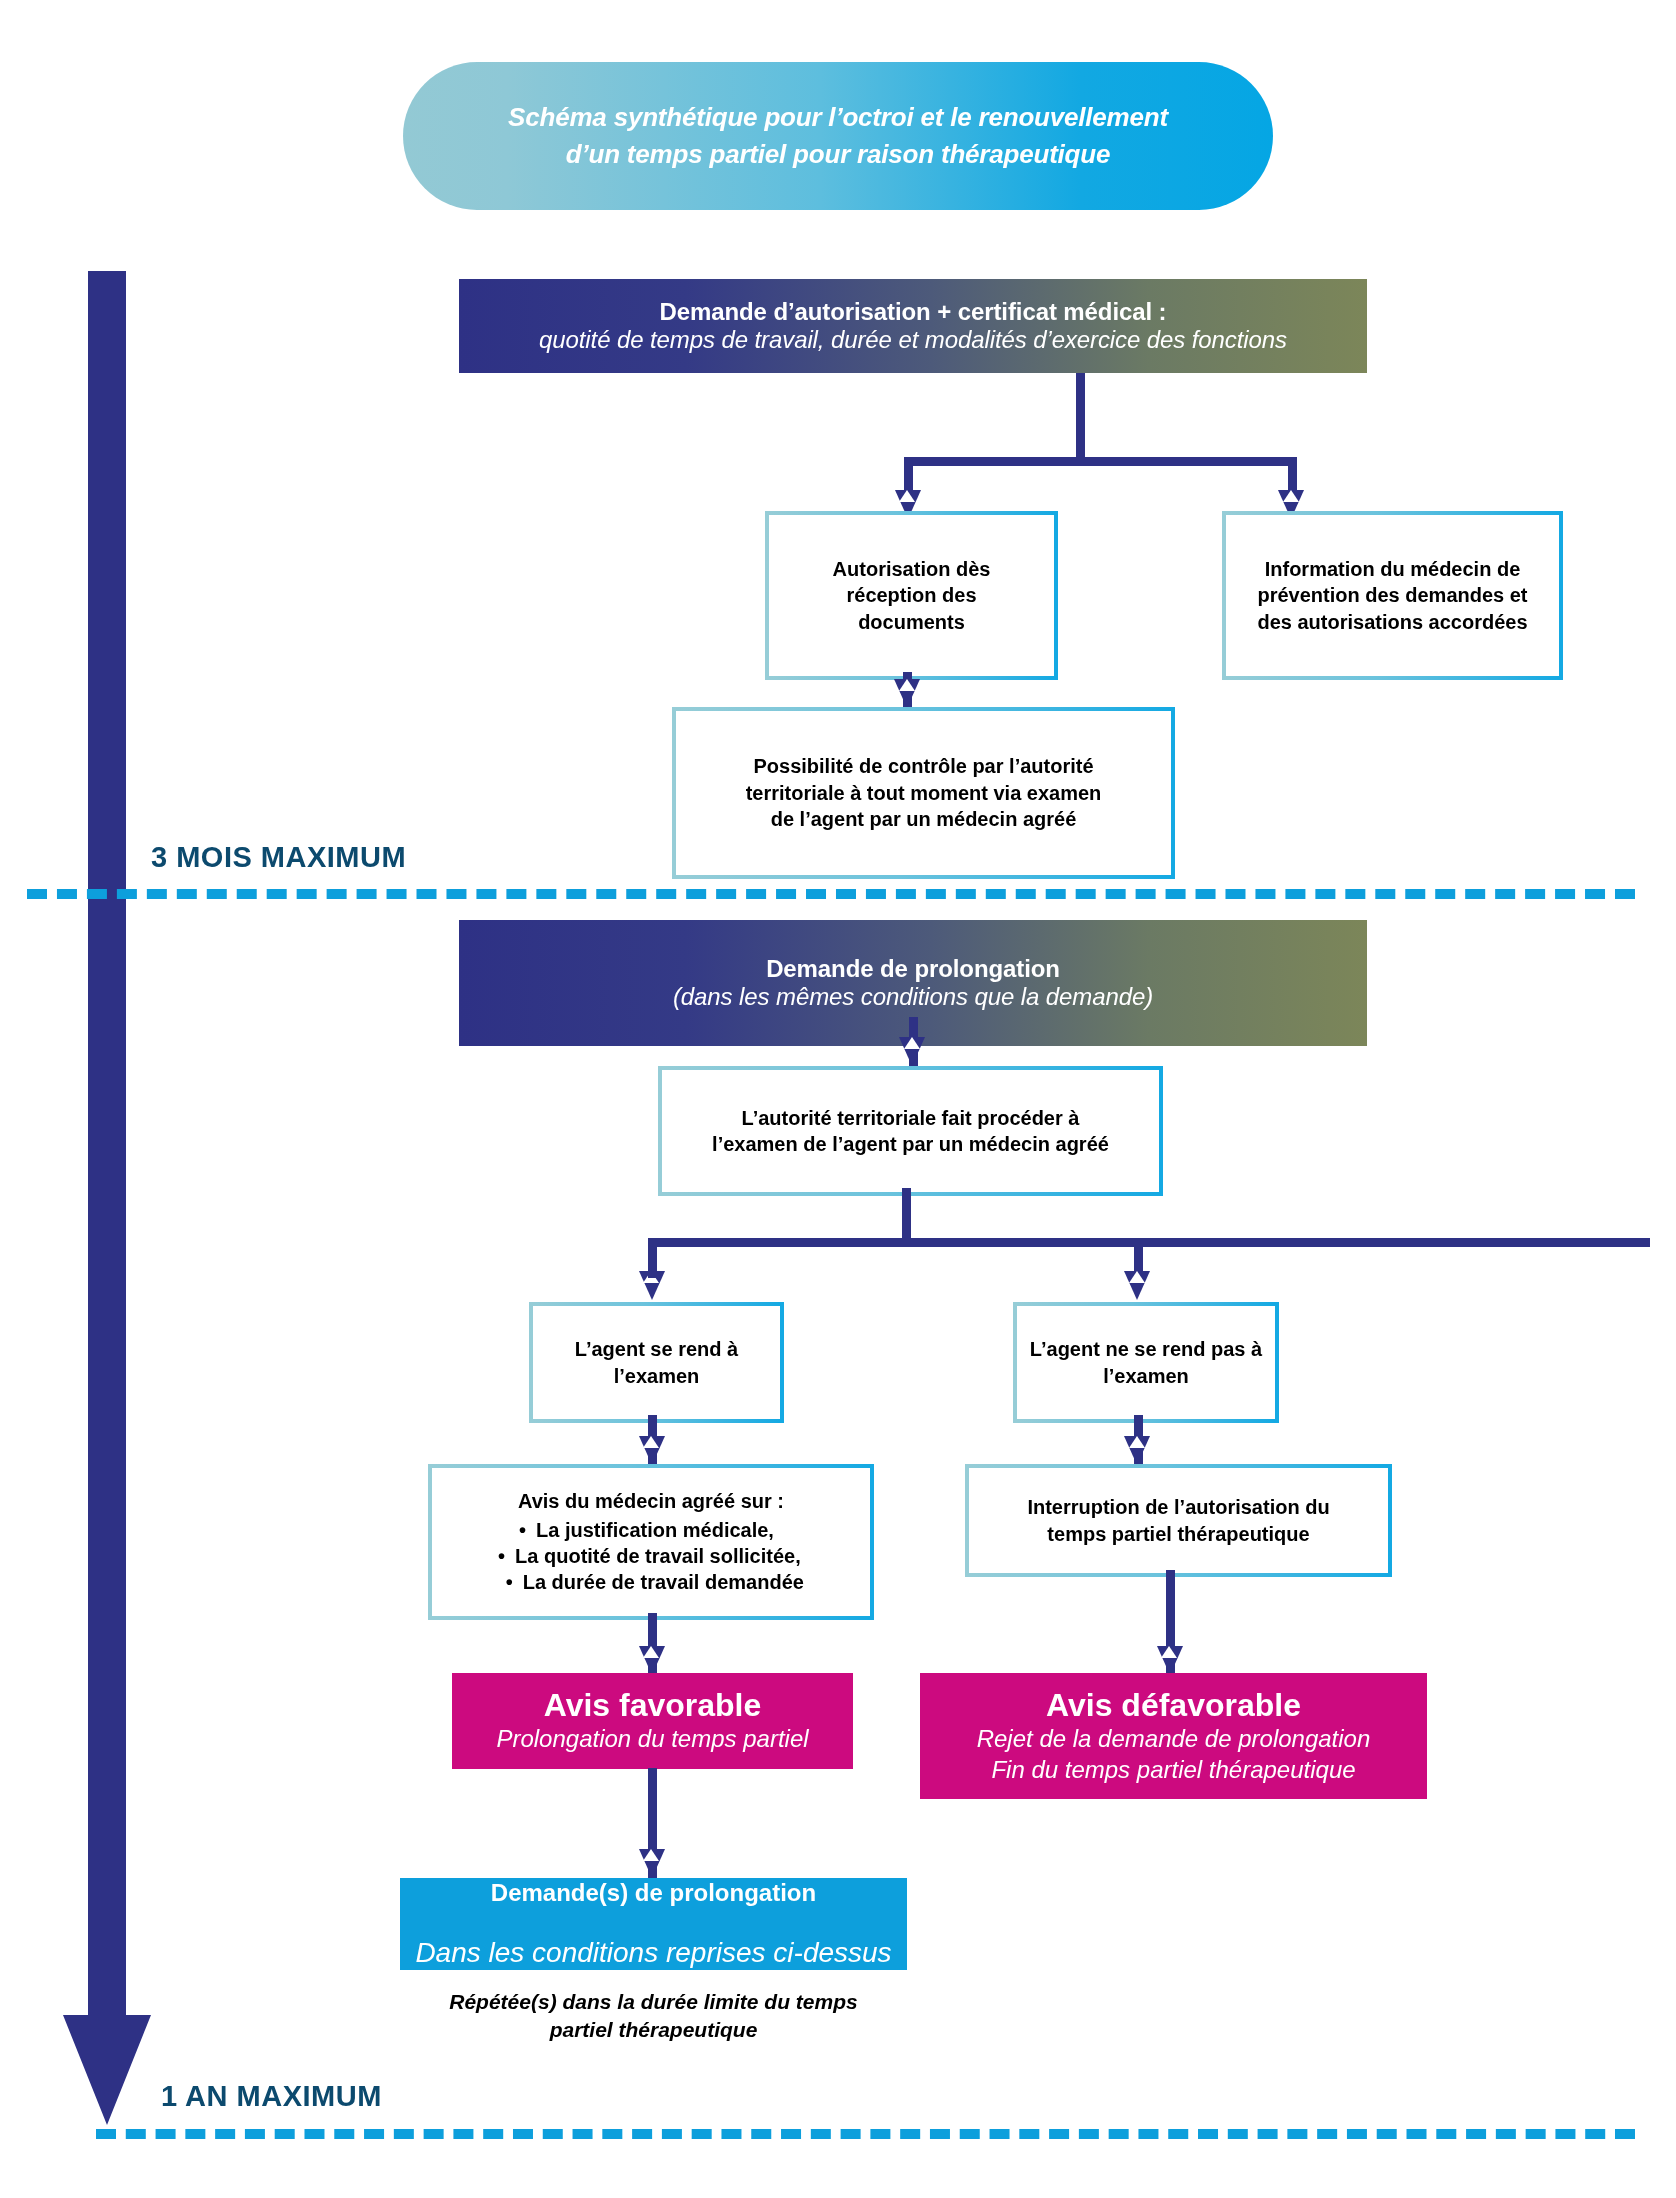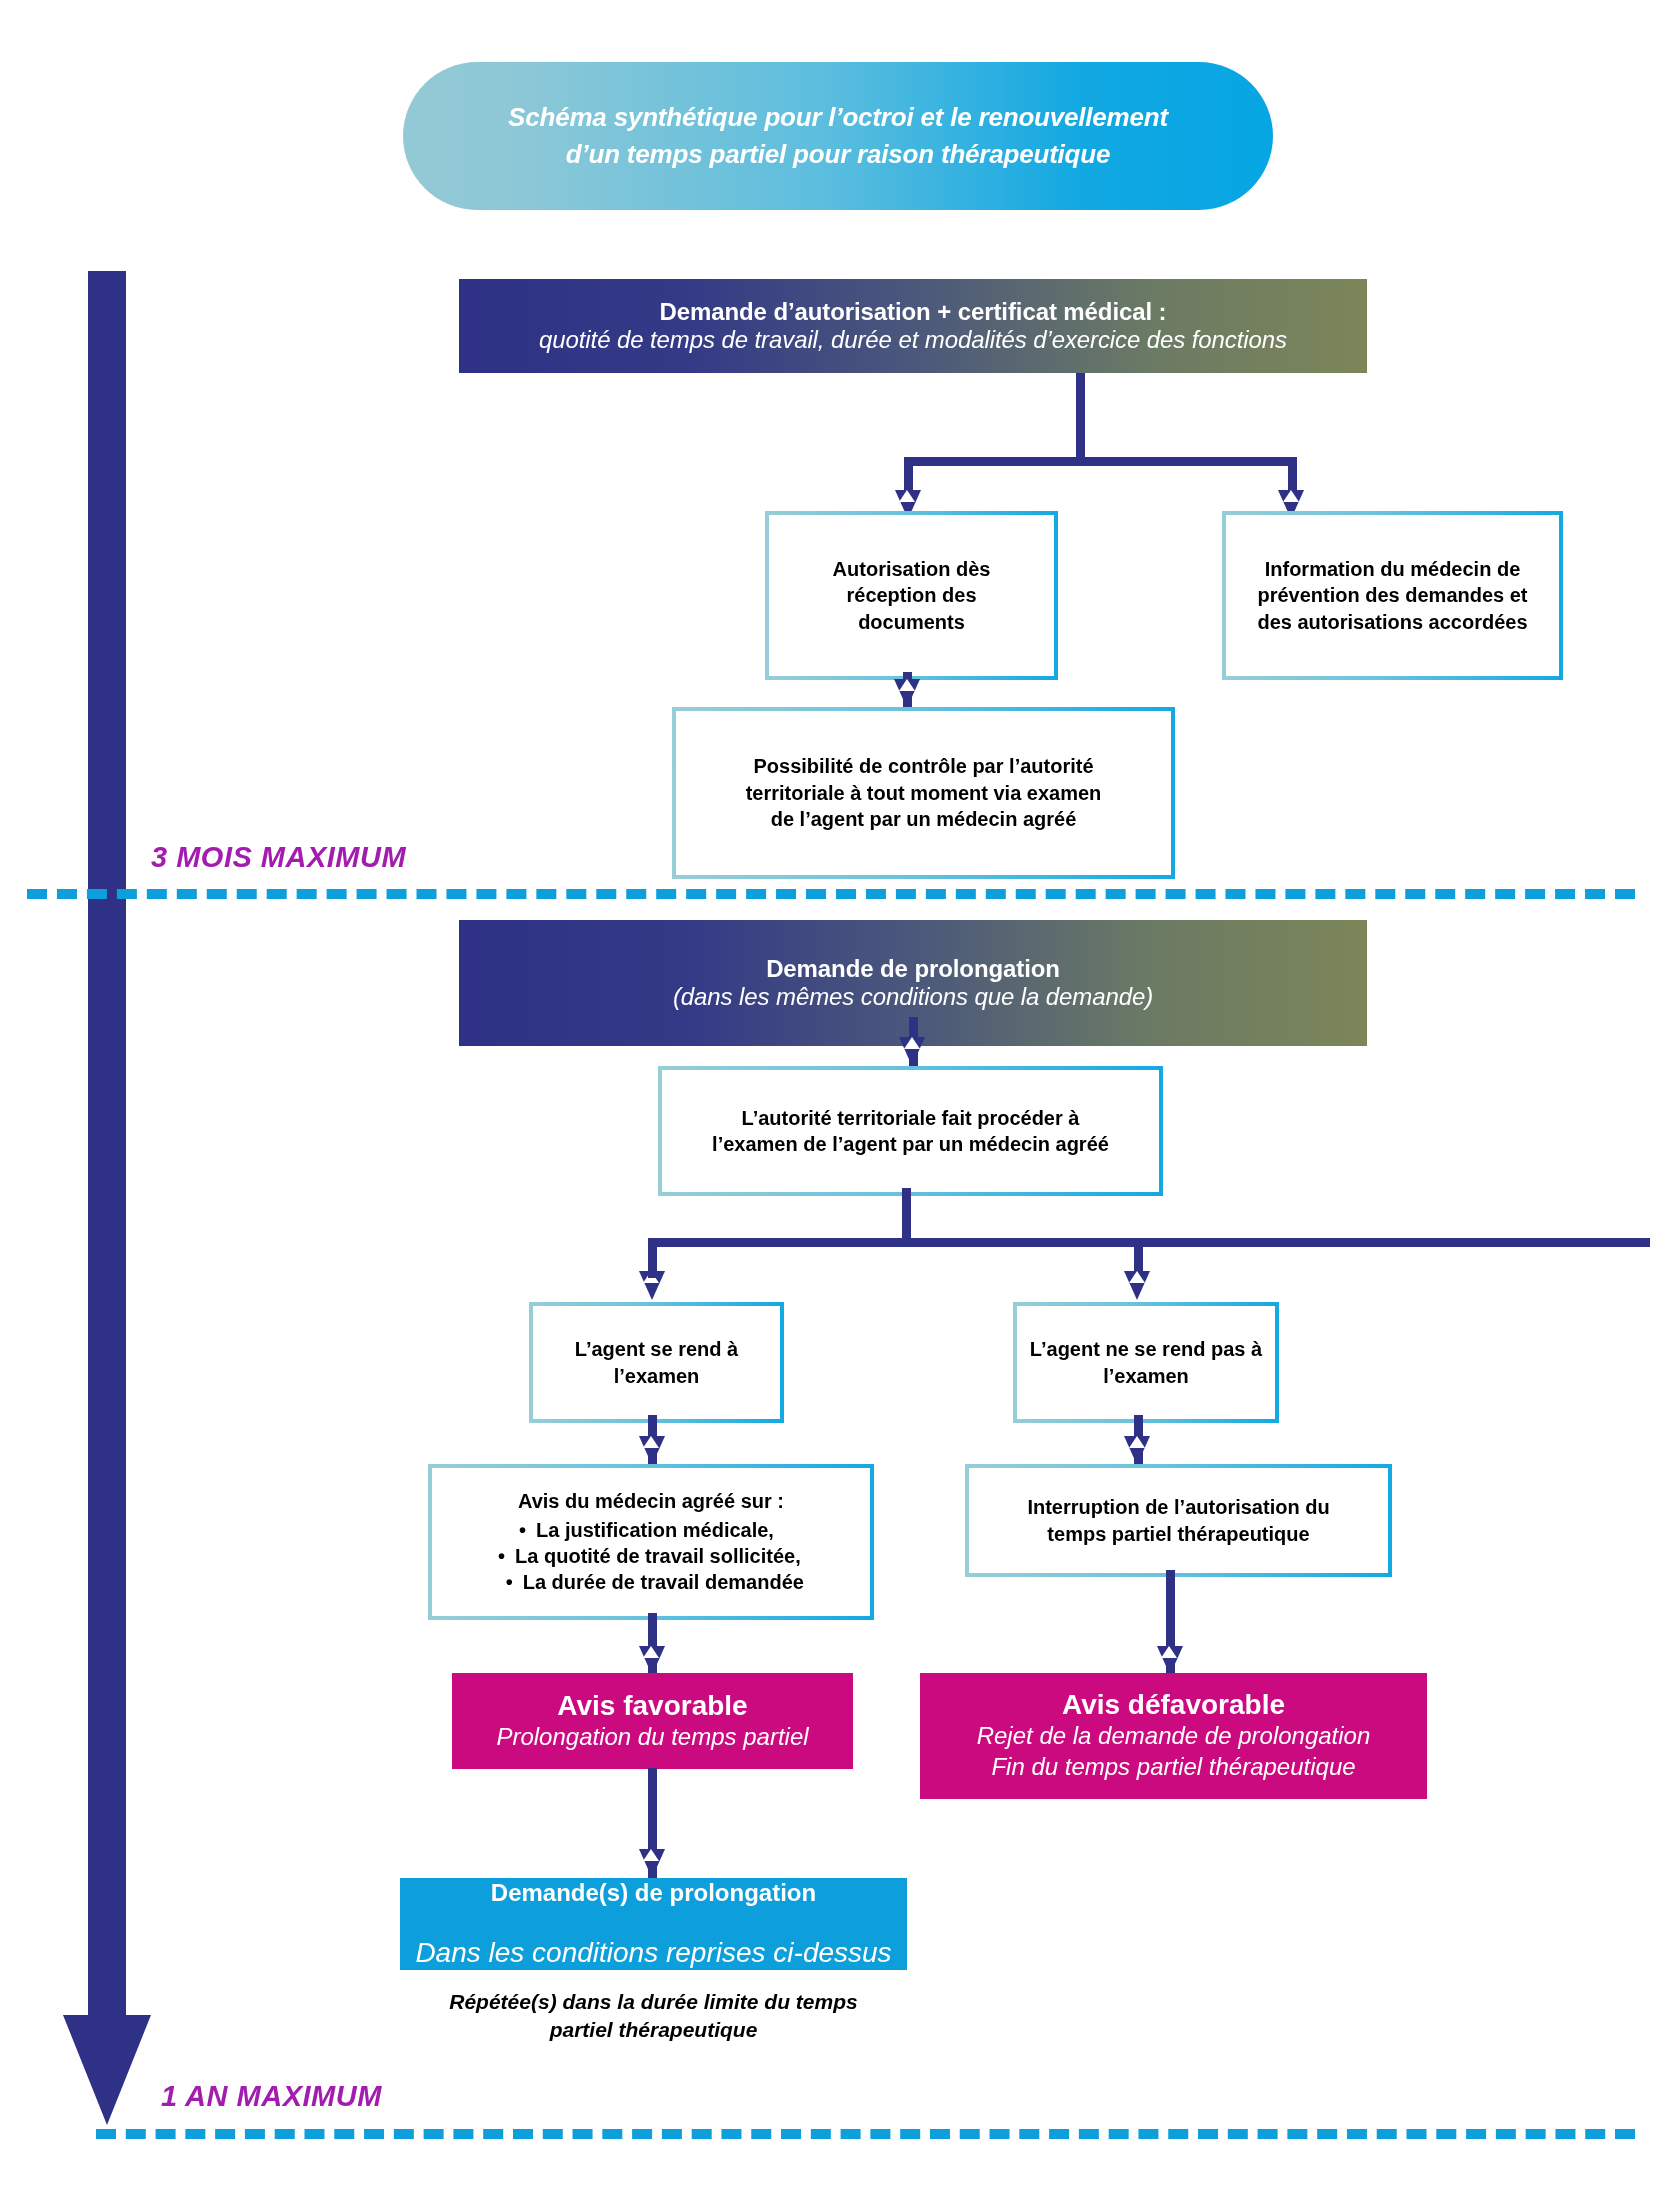--- a/index.html
+++ b/index.html
@@ -59,23 +59,22 @@
 
   
   .dashed-rule {
     height: 0;
     border-top: 10.5px dashed #0d9fdc;
   }
   #dash-3mois { left: 27px; top: 889px; width: 1608px; }
   #dash-1an   { left: 96px; top: 2129px; width: 1539px; }
 
   .period-label {
-    color: #a21caf;
+    color: #0c4a6e;
     font-weight: bold;
-    font-style: italic;
     font-size: 29px;
     letter-spacing: 0.5px;
   }
   #label-3mois { left: 151px; top: 841px; }
   #label-1an   { left: 161px; top: 2080px; }
 
   
   .grad-box {
     background: linear-gradient(to right, #2e3185 0%, #343a86 25%, #4d5a7a 52%, #6b7a64 76%, #7c8659 100%);
     color: #ffffff;
@@ -132,21 +131,21 @@
   
   .magenta-box {
     background: #cc0a7f;
     color: #ffffff;
     display: flex;
     flex-direction: column;
     align-items: center;
     justify-content: center;
     text-align: center;
   }
-  .magenta-box .ln1 { font-weight: bold; font-size: 28px; }
+  .magenta-box .ln1 { font-weight: bold; font-size: 32px; }
   .magenta-box .ln2 { font-style: italic; font-size: 24px; line-height: 1.28; }
   #box-avis-favorable   { left: 452px; top: 1673px; width: 401px; height: 96px; }
   #box-avis-defavorable { left: 920px; top: 1673px; width: 507px; height: 126px; }
 
   
   #box-demandes-prolongation {
     left: 400px;
     top: 1878px;
     width: 507px;
     height: 92px;

